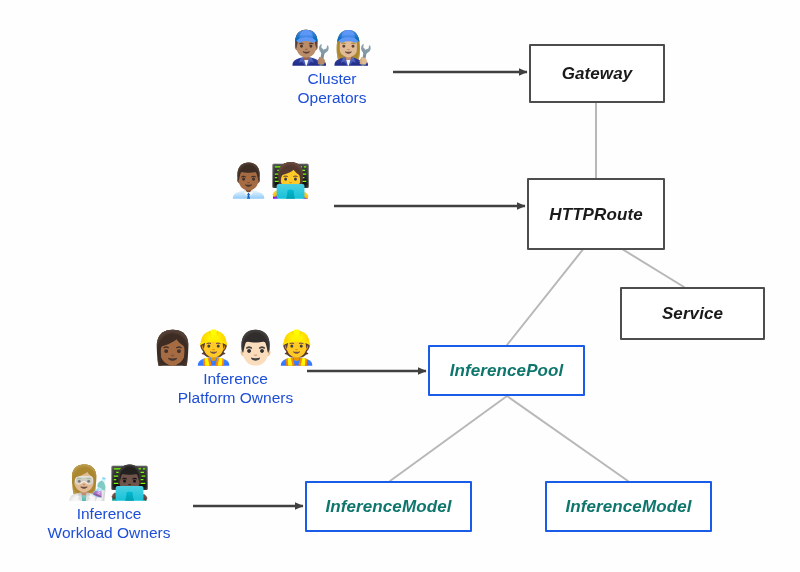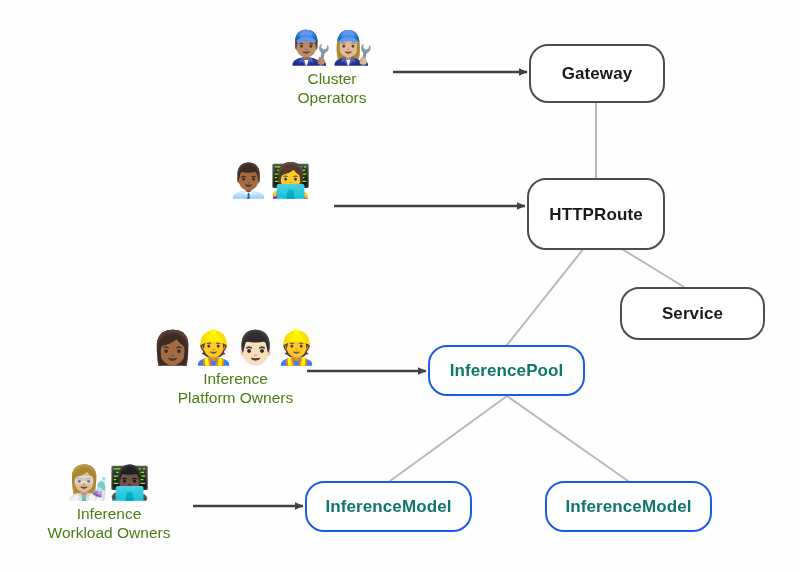--- a/index.html
+++ b/index.html
@@ -27,24 +27,25 @@
     height: 572px;
     pointer-events: none;
   }
   
   .node {
     position: absolute;
     box-sizing: border-box;
     display: flex;
     align-items: center;
     justify-content: center;
-    border-radius: 19px;
+    border-radius: 1px;
     background: #ffffff;
     text-align: center;
     z-index: 3;
+    font-style: italic;
   }
   .node .node-label {
     font-size: 17px;
     font-weight: bold;
     letter-spacing: 0.1px;
     line-height: 1;
   }
   .node.core {
     border: 2px solid #4d4d4d;
   }
@@ -69,21 +70,21 @@
     font-family: "DejaVu Sans", sans-serif;
     font-size: 33px;
     line-height: 1.08;
     letter-spacing: 1px;
     white-space: nowrap;
     user-select: none;
   }
   .persona-name {
     margin-top: 3px;
     font-size: 15.5px;
-    color: #4d7c0f;
+    color: #1d4ed8;
     line-height: 1.25;
     white-space: pre-line;
     text-align: center;
   }
 </style>
 </head>
 <body>
 
 <div id="diagram">
 

